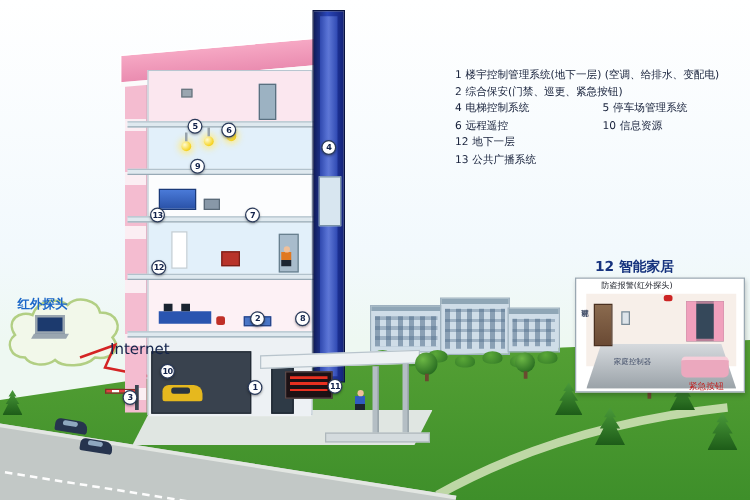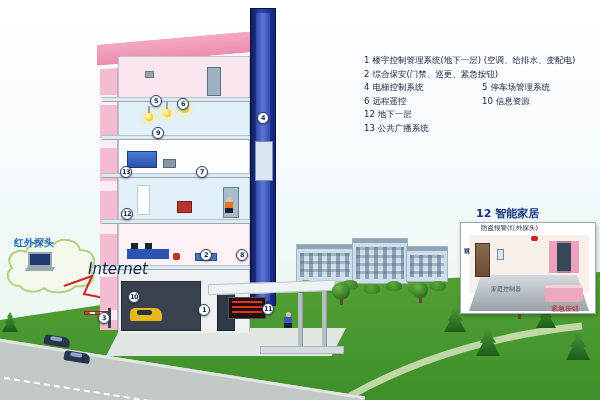--- a/index.html
+++ b/index.html
@@ -82,21 +82,21 @@
   .sh-wall{position:absolute;left:8px;top:12px;width:120px;height:58px;background:#f7efe9}
   .sh-floor{position:absolute;left:8px;top:52px;width:120px;height:36px;
     background:linear-gradient(180deg,#d6dade,#9aa2a8);clip-path:polygon(10% 0,90% 0,100% 100%,0 100%)}
   .sh-window{position:absolute;left:88px;top:18px;width:30px;height:32px;background:#35485a;border:2px solid #b88098}
   .sh-window::before,.sh-window::after{content:"";position:absolute;top:-2px;width:8px;height:32px;background:#f0a0bc}
   .sh-window::before{left:-2px}.sh-window::after{right:-2px}
   .vtext{writing-mode:vertical-rl;font-size:6px;color:#44506a}
   .sh-lbl{position:absolute;font-size:6.5px;color:#23262e;white-space:nowrap}
   
   .cloud-lbl{position:absolute;left:14px;top:236px;font-size:10px;font-weight:bold;color:#1a66c8;z-index:22}
-  .inet{position:absolute;left:88px;top:260px;font-size:15px;font-style:italic;color:#13234a;z-index:22}
+  .inet{position:absolute;left:88px;top:272px;font-size:12px;color:#13234a;z-index:22}
   .laptop{position:absolute;left:28px;top:252px;width:24px;height:15px;background:#1c3a6e;border:2px solid #9aa6b0;z-index:21}
   .laptop::after{content:"";position:absolute;left:-4px;top:13px;width:28px;height:4px;background:#9aa6b0;transform:skewX(-30deg)}
 </style>
 </head>
 <body>
 
 <div class="stage">
 
   <div class="grass"></div>
   <svg class="a" style="left:330px;top:296px" width="270" height="104" viewBox="0 0 270 104">

